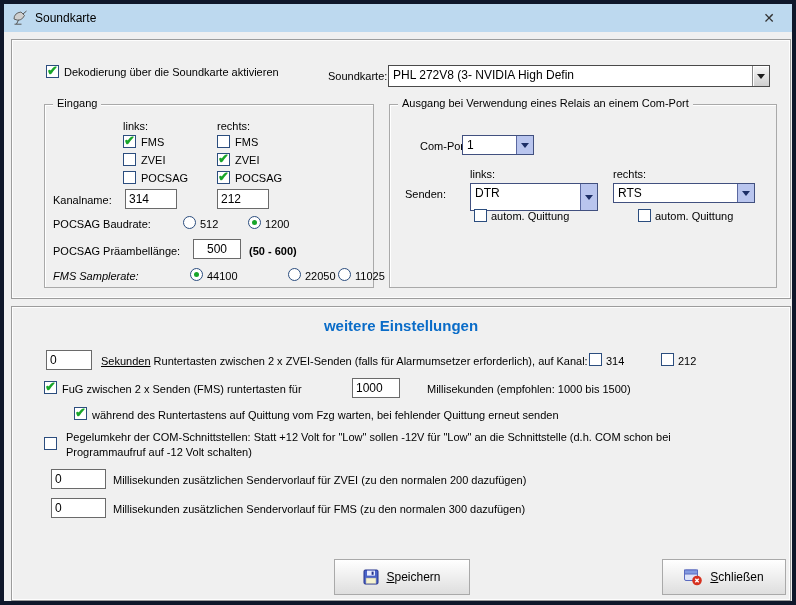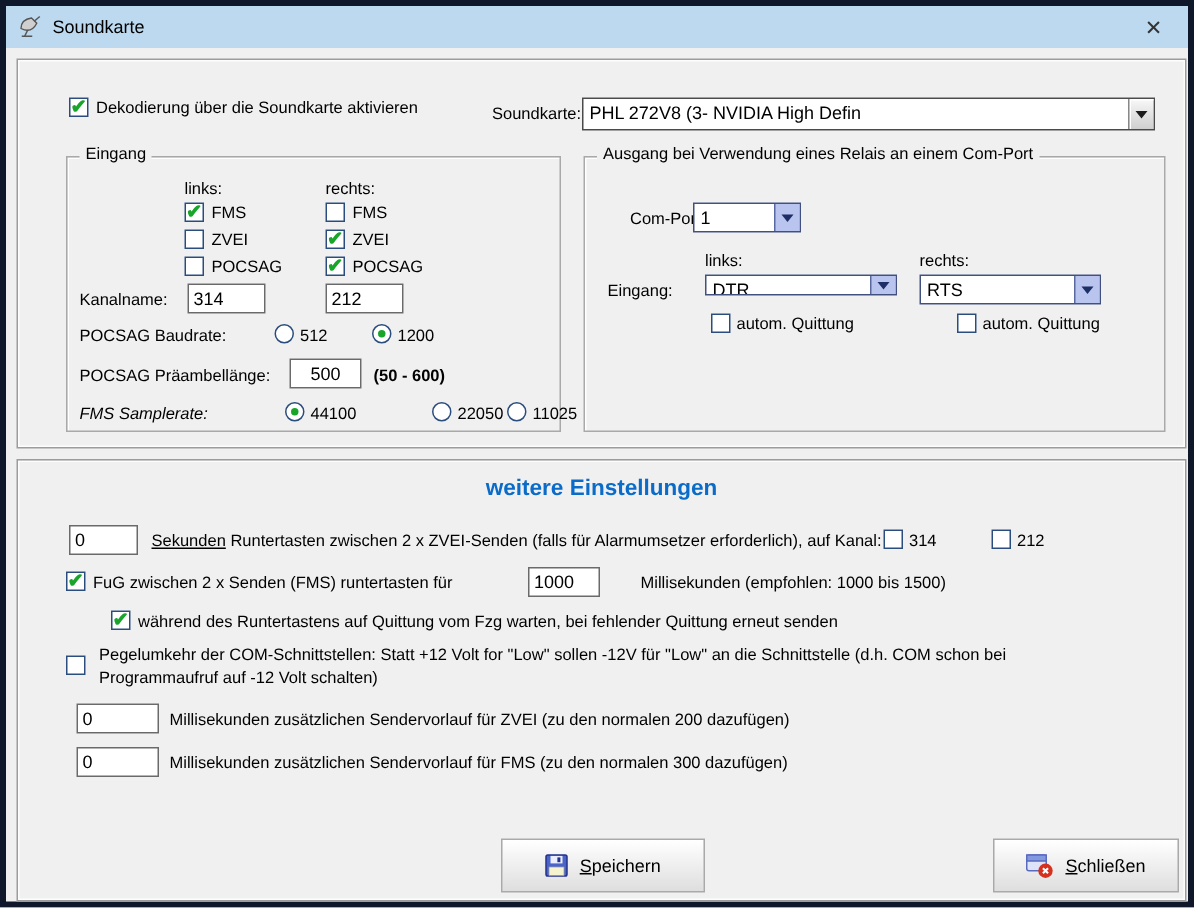--- a/index.html
+++ b/index.html
@@ -159,28 +159,28 @@
       <div class="combo blue" style="left:72px; top:30px; width:72px; height:20px;">
         <span class="val">1</span>
         <span class="cbtn">
             <span class="tri"></span>
           </span>
       </div>
 
       <span class="lbl" style="left:80px; top:62px;">links:</span>
       <span class="lbl" style="left:223px; top:62px;">rechts:</span>
 
-      <span class="lbl" style="left:15px; top:82px;">Eingang:</span>
-      <div class="combo blue" style="left:80px; top:78px; width:128px; height:14px;">
+      <span class="lbl" style="left:15px; top:82px;">Senden:</span>
+      <div class="combo blue" style="left:80px; top:78px; width:128px; height:28px;">
         <span class="val">DTR</span>
         <span class="cbtn">
             <span class="tri"></span>
           </span>
       </div>
-      <div class="combo blue" style="left:223px; top:78px; width:121px; height:20px;">
+      <div class="combo blue" style="left:223px; top:78px; width:142px; height:20px;">
         <span class="val">RTS</span>
         <span class="cbtn">
             <span class="tri"></span>
           </span>
       </div>
 
       <span class="cb" style="left:84px; top:104px;"></span>
       <span class="lbl" style="left:101px; top:104px;">autom. Quittung</span>
       <span class="cb" style="left:248px; top:104px;"></span>
       <span class="lbl" style="left:265px; top:104px;">autom. Quittung</span>

